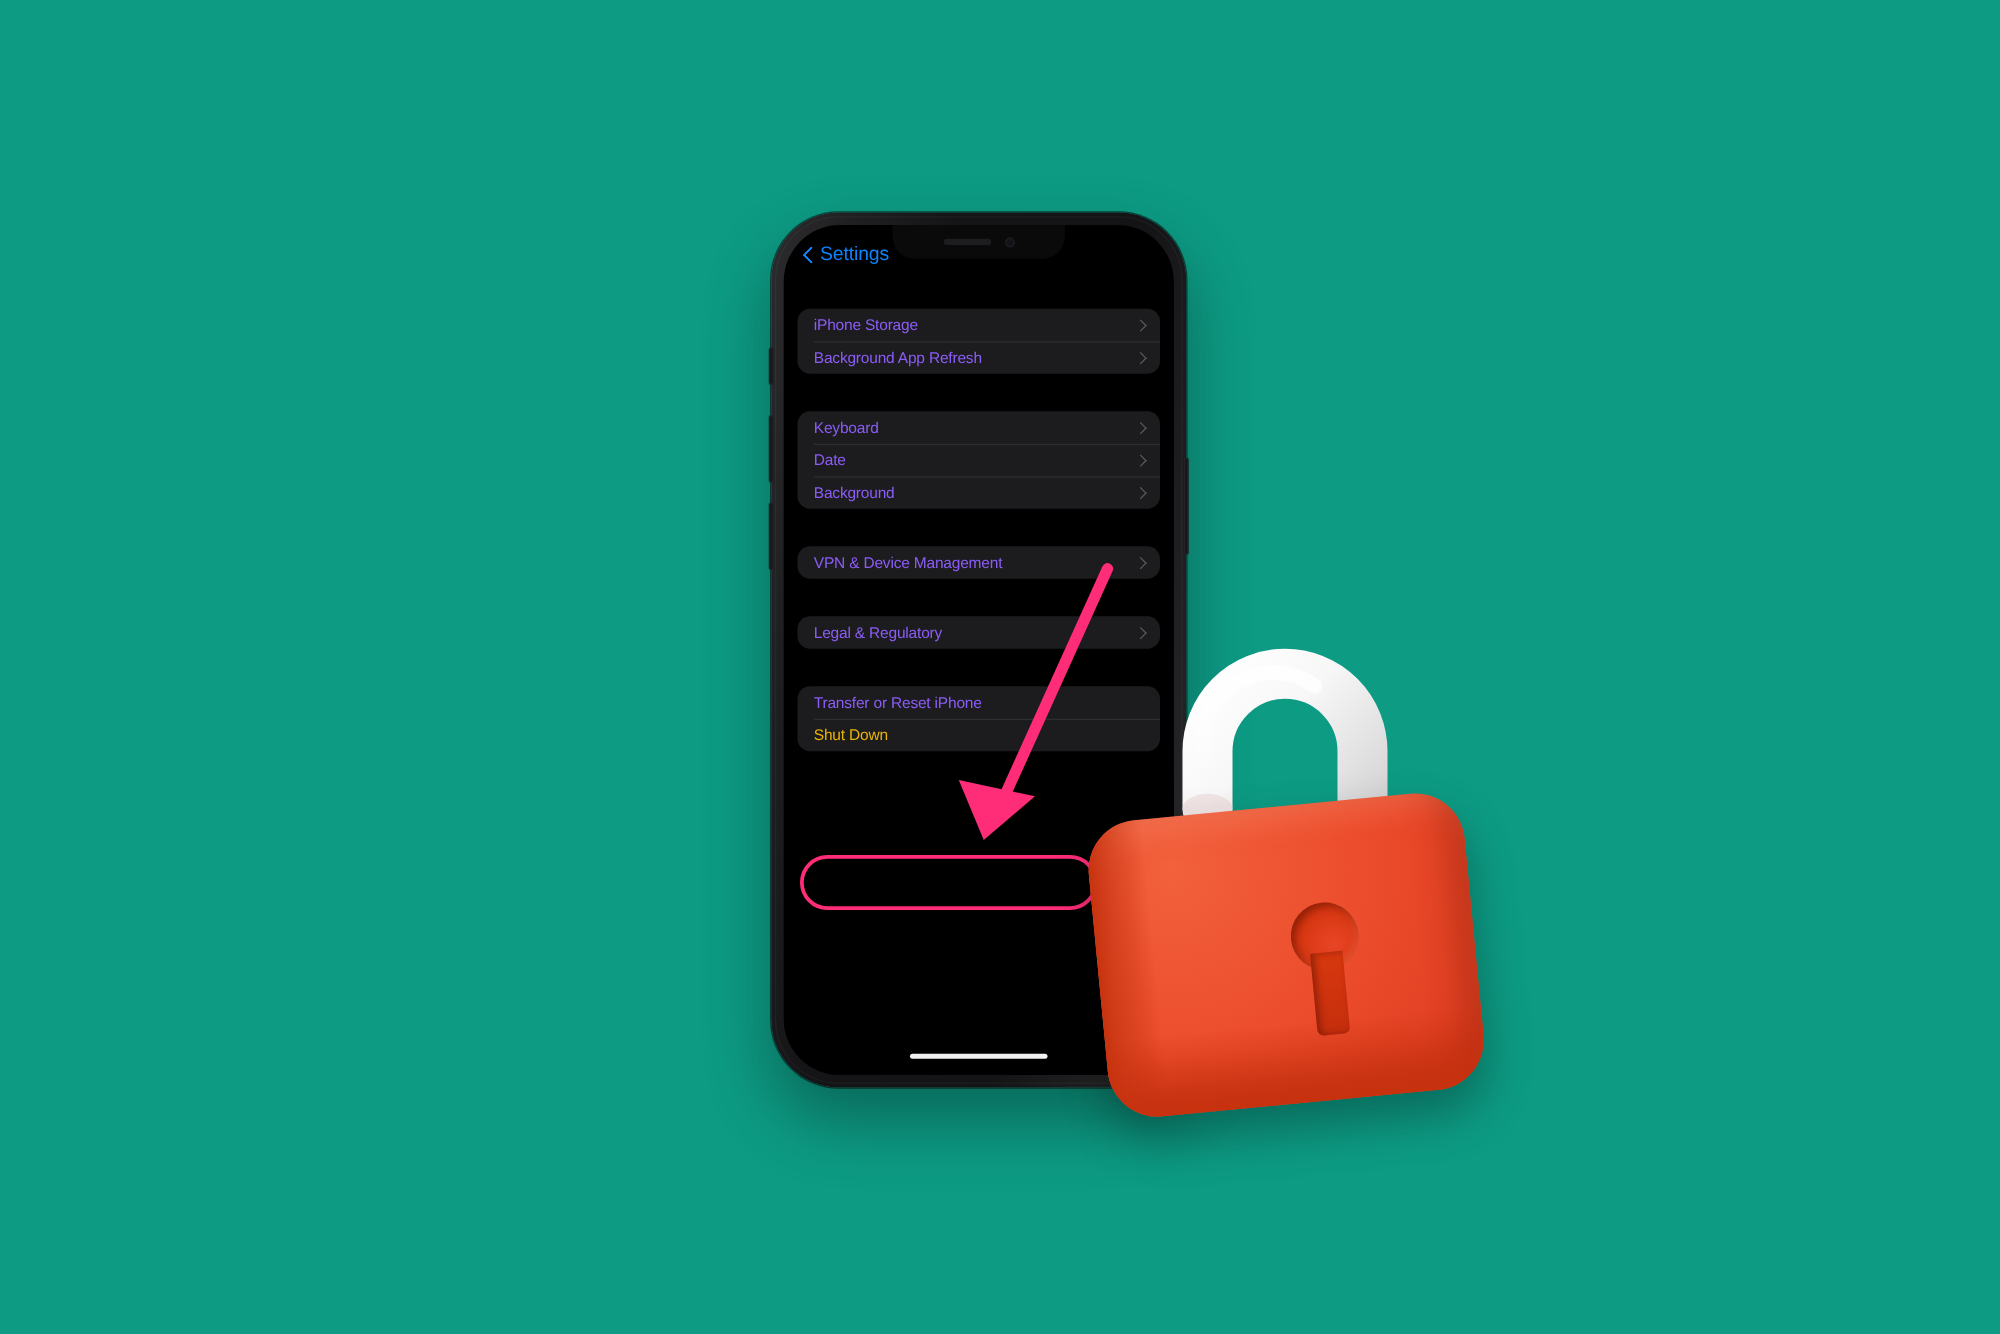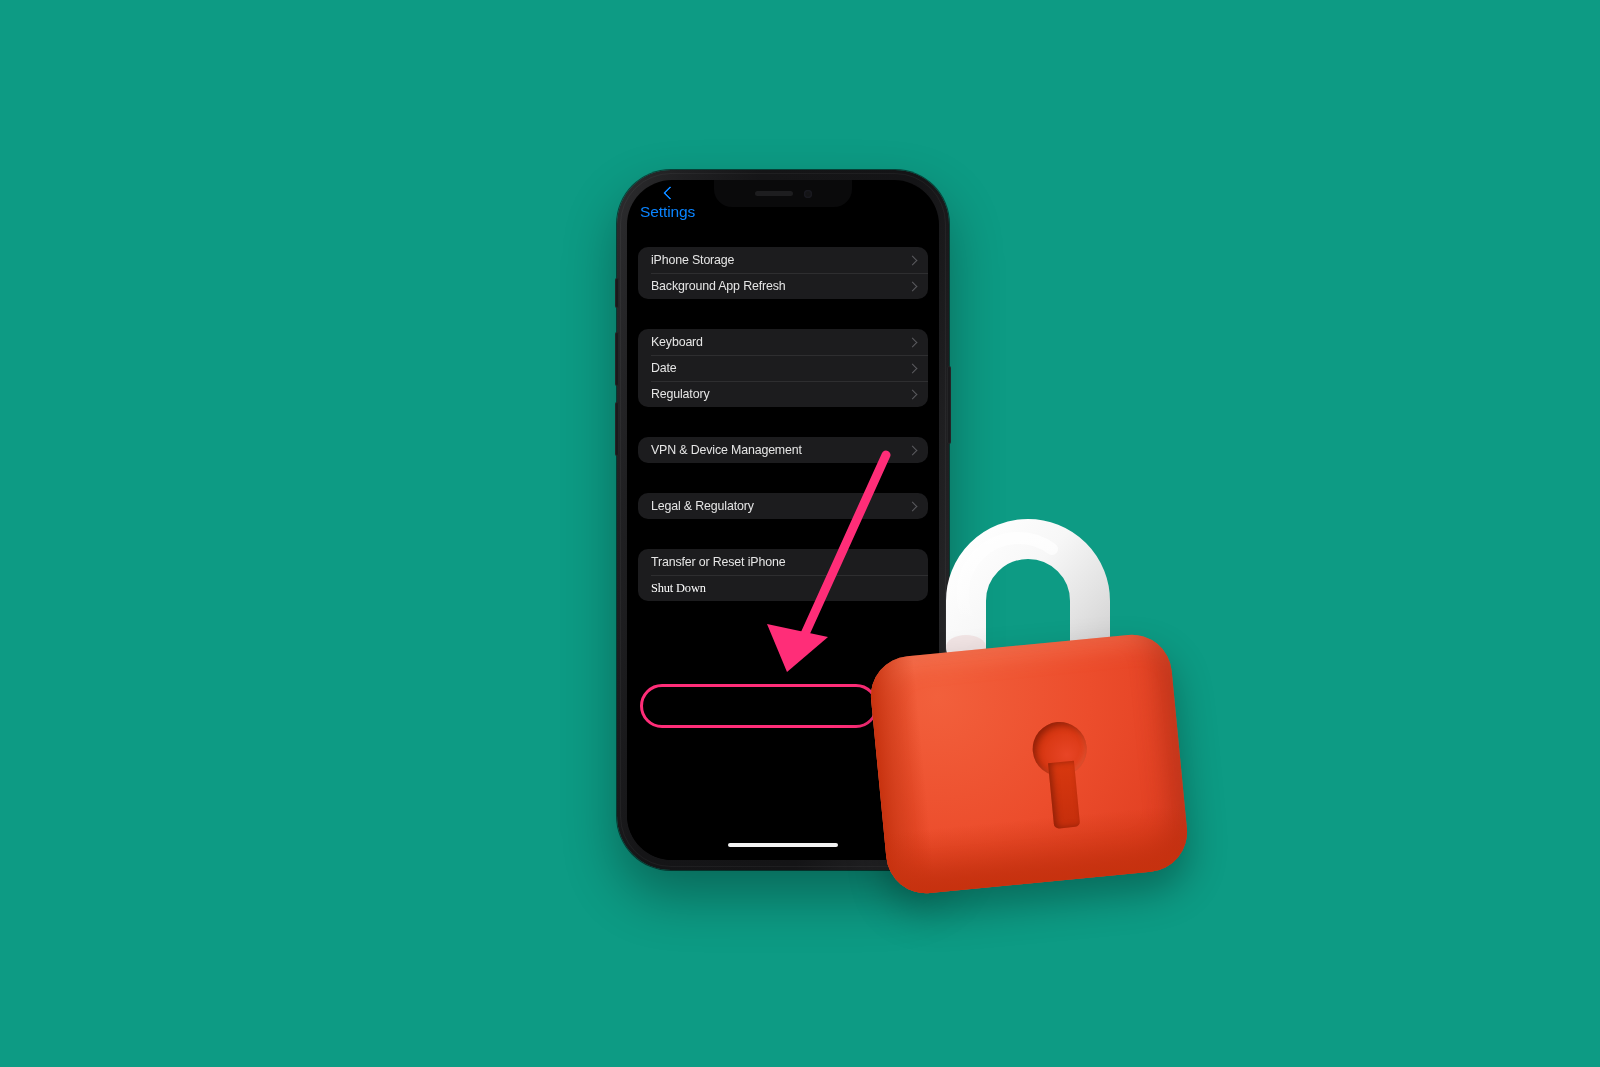--- a/index.html
+++ b/index.html
@@ -49,21 +49,21 @@
   }
   #speaker{ width:38px;height:5px;border-radius:3px;background:#1d1d1f; }
   #camera { width:8px;height:8px;border-radius:50%;background:#141416;
             box-shadow:inset 0 0 2px #2a2a3c; }
 
   
   #navbar{
     position:absolute; top:0; left:0; right:0; height:48px;
     display:flex; align-items:center; padding-left:13px; z-index:5;
   }
-  #back-btn{ display:flex; align-items:center; gap:3px; cursor:pointer;flex-direction:column; }
+  #back-btn{ display:flex; align-items:center; gap:3px; cursor:pointer; }
   #chev-back{ width:13px; height:13px; position:relative; }
   #chev-back::before{
     content:""; position:absolute; left:4px; top:1px;
     width:8px; height:8px;
     border-left:2.6px solid #0a84ff; border-bottom:2.6px solid #0a84ff;
     transform:rotate(45deg); border-radius:1px;
   }
   #back-label{ color:#0a84ff; font-size:15.5px; letter-spacing:-.1px; }
 
   
@@ -78,23 +78,23 @@
   .gap-lg{ height:30px; }
   .row{
     position:relative; height:26px;
     display:flex; align-items:center; justify-content:space-between;
     padding:0 12px 0 13px;
   }
   .row + .row::before{
     content:""; position:absolute; left:13px; right:0; top:0;
     height:1px; background:#2e2e30;
   }
-  .row-label{ color:#e5e5e5; font-size:12.4px; letter-spacing:-.15px;
+  .row-label{ color:#8b5cf6; font-size:12.4px; letter-spacing:-.15px;
               white-space:nowrap; }
-  .row-label.link{ color:#ffffff;font-family:Liberation Serif, serif; }
+  .row-label.link{ color:#eab308; }
   .chev{ width:7px; height:7px; position:relative; flex:0 0 auto; }
   .chev::before{
     content:""; position:absolute; left:0; top:0;
     width:6px; height:6px;
     border-right:1.6px solid #5b5b5f; border-top:1.6px solid #5b5b5f;
     transform:rotate(45deg);
   }
 
   
   #home-indicator{
@@ -214,21 +214,21 @@
         <div class="group">
           <div class="row">
             <span class="row-label">Keyboard</span>
             <span class="chev"></span>
           </div>
           <div class="row">
             <span class="row-label">Date</span>
             <span class="chev"></span>
           </div>
           <div class="row">
-            <span class="row-label">Regulatory</span>
+            <span class="row-label">Background</span>
             <span class="chev"></span>
           </div>
         </div>
 
         <div class="gap-lg"></div>
 
         <div class="group">
           <div class="row">
             <span class="row-label">VPN &amp; Device Management</span>
             <span class="chev"></span>

